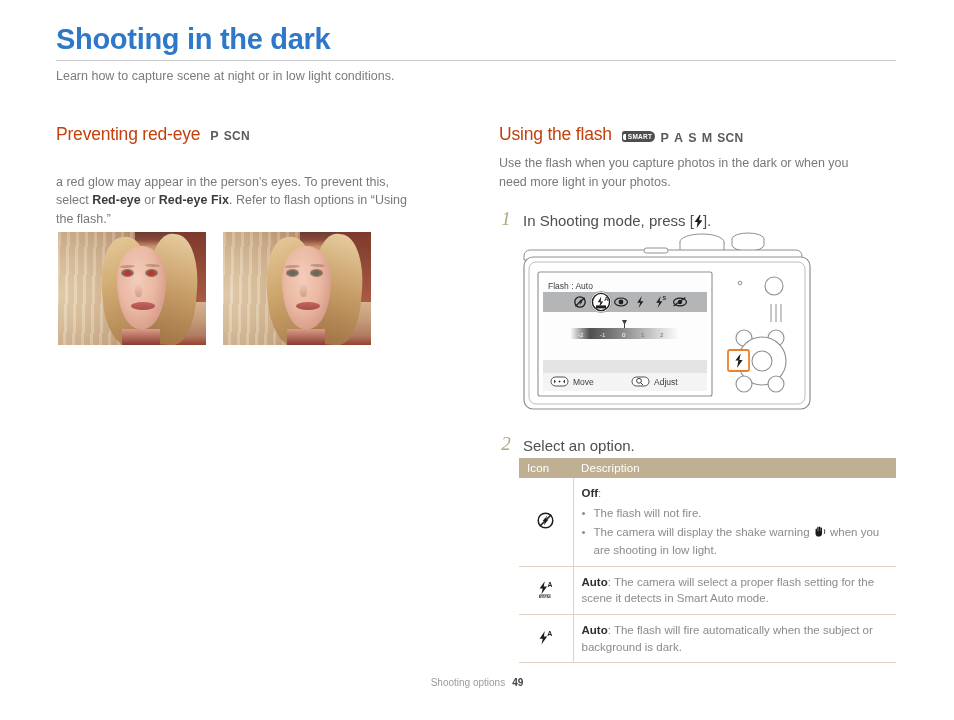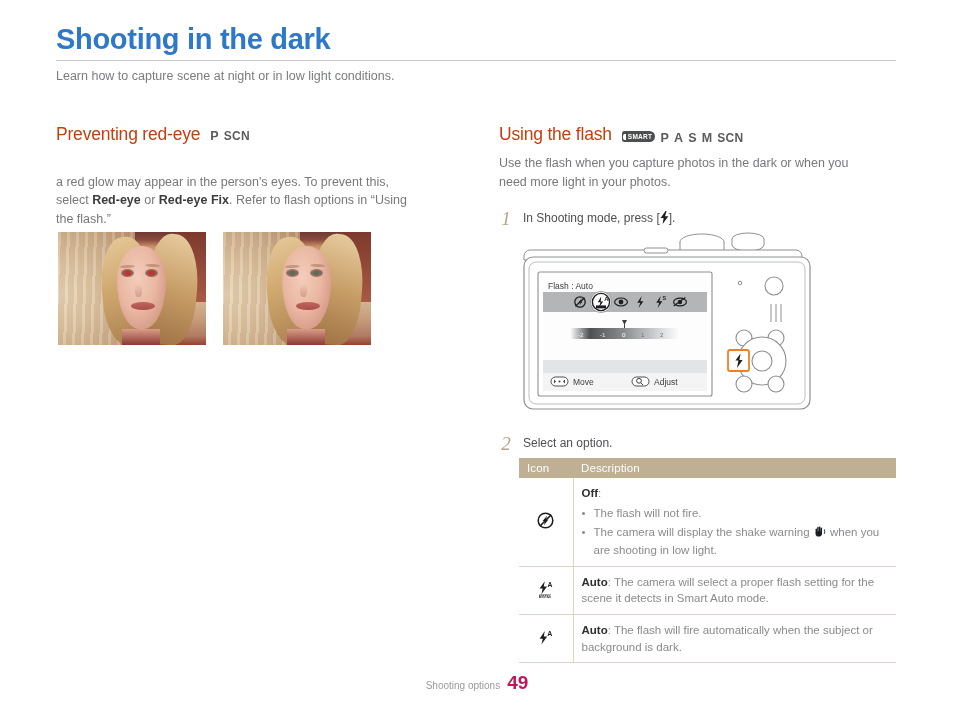--- a/index.html
+++ b/index.html
@@ -88,21 +88,21 @@
   .ph-neck{ position:absolute; left:43%; top:86%; width:26%; height:14%;
       background:linear-gradient(180deg,#d99c88,#8b3a33); }
 
   
   .step { display:flex; gap:10px; align-items:flex-start; }
   .step-num {
     font-family:"Liberation Serif", serif; font-style:italic;
     font-size:19px; color:#b6a684; line-height:1; width:14px; flex:0 0 14px;
     text-align:center; position:relative; top:1px;
   }
-  .step-txt { font-size:12px; color:#4e4f51; line-height:1.4; padding-top:2px; }
+  .step-txt { font-size:15px; color:#4e4f51; line-height:1.4; padding-top:2px; }
 
   .bolt { display:inline-block; font-weight:bold; color:#232425; }
 
   
   .camera-wrap { position:absolute; left:522px; top:228px; width:290px; height:185px;text-align:center; }
   .cam-svg { display:block; }
 
   
   .opt-table { position:absolute; left:519px; top:458px; width:377px;
                border-collapse:collapse; font-size:11.5px; }
@@ -119,21 +119,21 @@
   .bullets { margin:2px 0 0; padding:0; list-style:none; }
   .bullets li { display:flex; gap:6px; margin-top:3px; line-height:1.42; }
   .bullets li .dot { color:#8a8b8d; flex:0 0 6px; }
   .icon-cell { color:#1c1d1f; }
 
   .shake-glyph { display:inline-block; vertical-align:-2px; margin:0 1px; }
 
   
   .footer { position:absolute; left:0; top:672px; width:954px; text-align:center; }
   .f-label { font-size:10px; color:#9a9b9d; }
-  .f-page  { font-size:19px; color:#be185d; font-weight:bold; margin-left:7px; }
+  .f-page  { font-size:10px; color:#404040; font-weight:bold; margin-left:7px; }
 </style>
 </head>
 <body>
 
 <div class="page">
 
   <div class="title-block">
     <div class="page-title">Shooting in the dark</div>
     <div class="title-rule"></div>
     <div class="subtitle">Learn how to capture scene at night or in low light conditions.</div>

